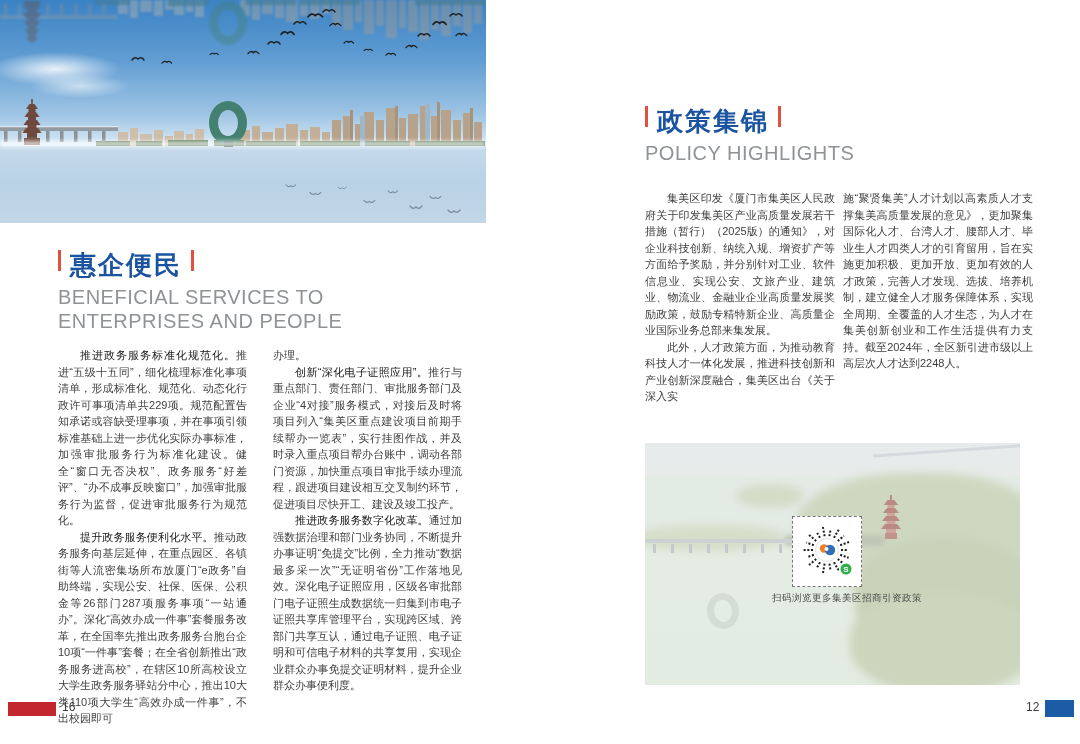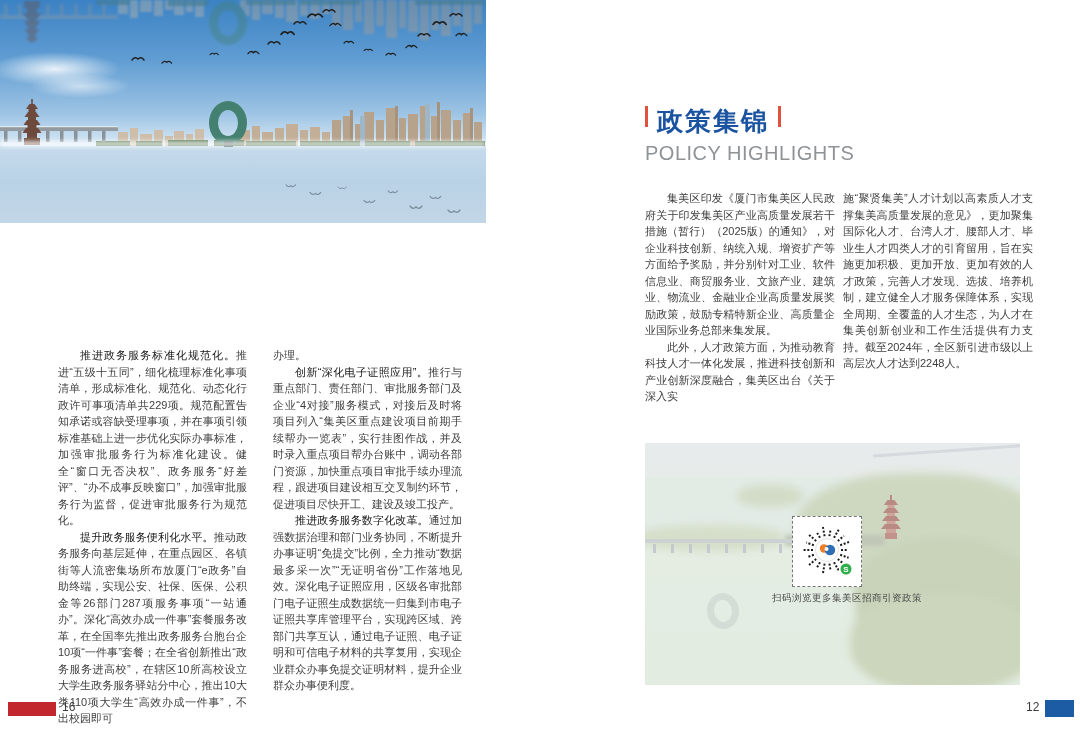--- a/index.html
+++ b/index.html
@@ -273,20 +273,31 @@
         <path d="M0 4Q3 0 6 3Q9 0 12 4" transform="translate(58,28) scale(.7)"></path>
         <path d="M0 4Q3 0 6 3Q9 0 12 4" transform="translate(84,14) scale(.9)"></path>
         <path d="M0 4Q3 0 6 3Q9 0 12 4" transform="translate(108,24) scale(.8)"></path>
         <path d="M0 4Q3 0 6 3Q9 0 12 4" transform="translate(130,8)"></path>
         <path d="M0 4Q3 0 6 3Q9 0 12 4" transform="translate(150,18) scale(.9)"></path>
         <path d="M0 4Q3 0 6 3Q9 0 12 4" transform="translate(168,4)"></path>
       </g>
     </svg>
   </div>
 
+  <div class="title-block" style="left:58px;top:250px;">
+    <div class="title-row">
+      <div class="red-bar"></div>
+      <div class="title-zh">惠企便民</div>
+      <div class="red-bar"></div>
+    </div>
+    <div class="title-en">
+      <div>BENEFICIAL SERVICES TO</div>
+      <div>ENTERPRISES AND PEOPLE</div>
+    </div>
+  </div>
 
   <div class="body-col" style="left:58px;top:347px;width:189px;">
     <p><b>推进政务服务标准化规范化。</b><span>推进“五级十五同”，细化梳理标准化事项清单，形成标准化、规范化、动态化行政许可事项清单共229项。规范配置告知承诺或容缺受理事项，并在事项引领标准基础上进一步优化实际办事标准，加强审批服务行为标准化建设。健全“窗口无否决权”、政务服务“好差评”、“办不成事反映窗口”，加强审批服务行为监督，促进审批服务行为规范化。</span></p>
     <p><b>提升政务服务便利化水平。</b><span>推动政务服务向基层延伸，在重点园区、各镇街等人流密集场所布放厦门“e政务”自助终端，实现公安、社保、医保、公积金等26部门287项服务事项“一站通办”。深化“高效办成一件事”套餐服务改革，在全国率先推出政务服务台胞台企10项“一件事”套餐；在全省创新推出“政务服务进高校”，在辖区10所高校设立大学生政务服务驿站分中心，推出10大类110项大学生“高效办成一件事”，不出校园即可</span></p>
   </div>
   <div class="body-col" style="left:273px;top:347px;width:189px;">
     <p class="cont">办理。</p>
     <p><b>创新“深化电子证照应用”。</b><span>推行与重点部门、责任部门、审批服务部门及企业“4对接”服务模式，对接后及时将项目列入“集美区重点建设项目前期手续帮办一览表”，实行挂图作战，并及时录入重点项目帮办台账中，调动各部门资源，加快重点项目审批手续办理流程，跟进项目建设相互交叉制约环节，促进项目尽快开工、建设及竣工投产。</span></p>
     <p><b>推进政务服务数字化改革。</b><span>通过加强数据治理和部门业务协同，不断提升办事证明“免提交”比例，全力推动“数据最多采一次”“无证明省份”工作落地见效。深化电子证照应用，区级各审批部门电子证照生成数据统一归集到市电子证照共享库管理平台，实现跨区域、跨部门共享互认，通过电子证照、电子证明和可信电子材料的共享复用，实现企业群众办事免提交证明材料，提升企业群众办事便利度。</span></p>
   </div>
@@ -297,21 +308,21 @@
   <div class="title-block" style="left:645px;top:106px;">
     <div class="title-row">
       <div class="red-bar"></div>
       <div class="title-zh">政策集锦</div>
       <div class="red-bar"></div>
     </div>
     <div class="title-en">POLICY HIGHLIGHTS</div>
   </div>
 
   <div class="body-col" style="left:645px;top:190px;width:190px;">
-    <p>集美区印发《厦门市集美区人民政府关于印发集美区产业高质量发展若干措施（暂行）（2025版）的通知》，对企业科技创新、纳统入规、增资扩产等方面给予奖励，并分别针对工业、软件信息业、商贸服务业、文旅产业、建筑业、物流业、金融业企业高质量发展奖励政策，鼓励专精特新企业、高质量企业国际业务总部来集发展。</p>
+    <p>集美区印发《厦门市集美区人民政府关于印发集美区产业高质量发展若干措施（暂行）（2025版）的通知》，对企业科技创新、纳统入规、增资扩产等方面给予奖励，并分别针对工业、软件信息业、实现公安、文旅产业、建筑业、物流业、金融业企业高质量发展奖励政策，鼓励专精特新企业、高质量企业国际业务总部来集发展。</p>
     <p>此外，人才政策方面，为推动教育科技人才一体化发展，推进科技创新和产业创新深度融合，集美区出台《关于深入实</p>
   </div>
   <div class="body-col" style="left:843px;top:190px;width:190px;">
     <p class="cont">施“聚贤集美”人才计划以高素质人才支撑集美高质量发展的意见》，更加聚集国际化人才、台湾人才、腰部人才、毕业生人才四类人才的引育留用，旨在实施更加积极、更加开放、更加有效的人才政策，完善人才发现、选拔、培养机制，建立健全人才服务保障体系，实现全周期、全覆盖的人才生态，为人才在集美创新创业和工作生活提供有力支持。截至2024年，全区新引进市级以上高层次人才达到2248人。</p>
   </div>
 
   <div class="photo-right">
     <div class="rp-topcity"></div>
     <div class="rp-topbridge"></div>
     <div class="rp-water"></div>

